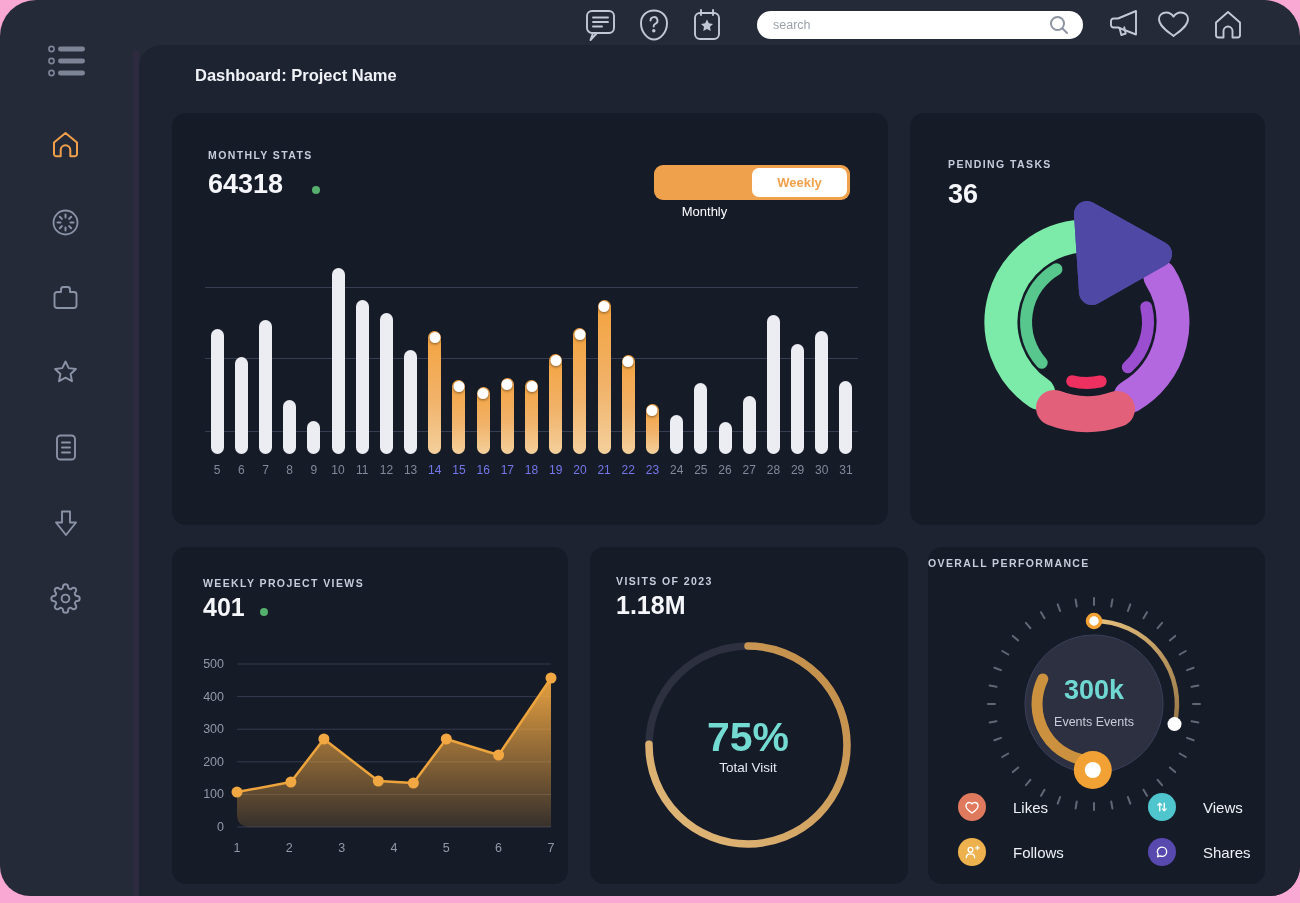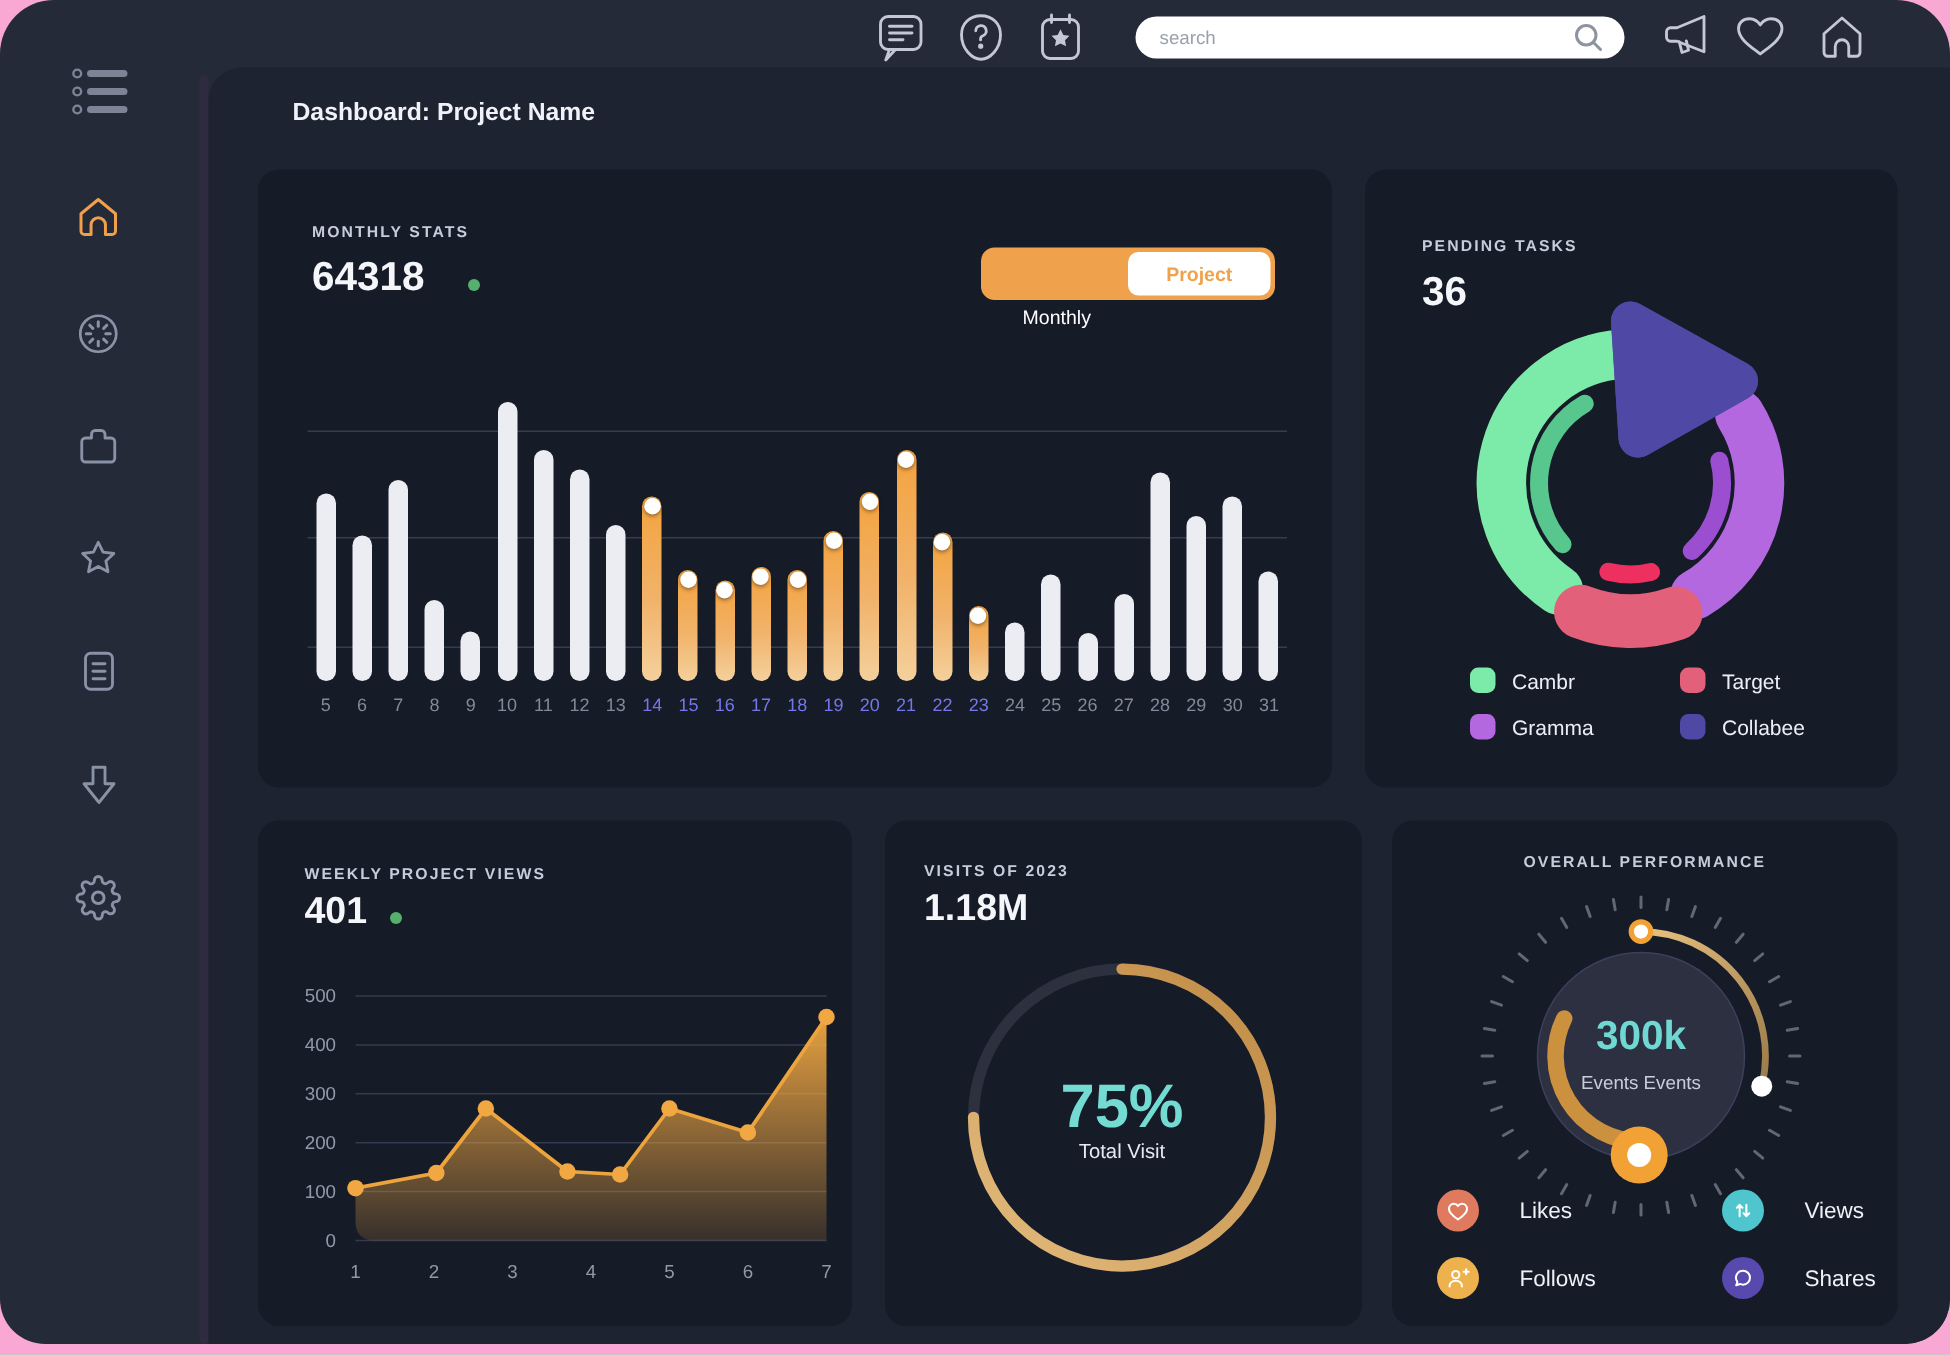--- a/index.html
+++ b/index.html
@@ -165,21 +165,21 @@
     <div id="content"></div>
 
     <div style="position:absolute;left:195px;top:66px;font-size:16.5px;font-weight:600;color:#f0f2f7;">Dashboard: Project Name</div>
 
     <div class="card" style="left:172px;top:113px;width:716px;height:412px;">
       <div class="card-title" style="position:absolute;left:36px;top:36px;">MONTHLY STATS</div>
       <div class="big-num" style="position:absolute;left:36px;top:56px;font-size:27px;">64318</div>
       <span class="green-dot" style="position:absolute;left:140px;top:73px;"></span>
       <div id="toggle">
         <div class="t-left">Monthly</div>
-        <div class="t-right">Project</div>
+        <div class="t-right">Weekly</div>
       </div>
       <div id="bar-area">
         <div id="bar-grid">
             <div class="gridline" style="top: 22.32px;"></div>
             <div class="gridline" style="top: 93px;"></div>
             <div class="gridline" style="top: 165.54px;"></div>
           </div>
         <div id="bar-slots">
             <div class="slot">
               <div class="bar" style="height: 124.62px;"></div>
@@ -319,38 +319,20 @@
       <div id="donut-holder" style="position:absolute;left:47px;top:79px;width:260px;height:260px;"><svg width="260" height="260" viewBox="0 0 260 260" fill="none">
             <path d="M 81.9 201.3 A 86 86 0 0 1 125.5 44.1" stroke="#7ceaa8" stroke-width="33" stroke-linecap="round"></path>
             <path d="M 84.7 170.8 A 61 61 0 0 1 99.5 77.2" stroke="#57c78d" stroke-width="12" stroke-linecap="round"></path>
             <path d="M 202.9 84.4 A 86 86 0 0 1 173.0 204.5" stroke="#b368e0" stroke-width="33" stroke-linecap="round"></path>
             <path d="M 189.2 115.2 A 61 61 0 0 1 170.8 175.3" stroke="#9b4fd0" stroke-width="12" stroke-linecap="round"></path>
             <path d="M 160.0 217.0 A 92 92 0 0 1 97.0 215.9" stroke="#e2607a" stroke-width="36" stroke-linecap="round"></path>
             <path d="M 143.7 189.4 A 61 61 0 0 1 115.2 189.2" stroke="#ee3060" stroke-width="12" stroke-linecap="round"></path>
             <path d="M130 22 L135 100 L202 62 Z" fill="#4f49a5" stroke="#4f49a5" stroke-width="26" stroke-linejoin="round"></path>
             <path d="M130 22 L135 100 L202 62 Z" fill="#4f49a5" stroke="#4f49a5" stroke-width="26" stroke-linejoin="round"></path>
           </svg></div>
-      <div class="donut-legend">
-        <div class="dl-item">
-            <span class="dl-swatch" style="background: rgb(124, 234, 168);"></span>
-            <span class="dl-label">Cambr</span>
-          </div>
-        <div class="dl-item">
-            <span class="dl-swatch" style="background: rgb(226, 96, 122);"></span>
-            <span class="dl-label">Target</span>
-          </div>
-        <div class="dl-item">
-            <span class="dl-swatch" style="background: rgb(179, 104, 224);"></span>
-            <span class="dl-label">Gramma</span>
-          </div>
-        <div class="dl-item">
-            <span class="dl-swatch" style="background: rgb(79, 73, 165);"></span>
-            <span class="dl-label">Collabee</span>
-          </div>
-      </div>
     </div>
 
     <div class="card" style="left:172px;top:547px;width:396px;height:337px;">
       <div class="card-title" style="position:absolute;left:31px;top:30px;">WEEKLY PROJECT VIEWS</div>
       <div class="big-num" style="position:absolute;left:31px;top:46px;font-size:25px;">401</div>
       <span class="green-dot" style="position:absolute;left:88px;top:61px;"></span>
       <div id="area-holder" style="position:absolute;left:0;top:100px;width:396px;height:230px;"><svg width="396" height="230" viewBox="0 0 396 230">
             <defs>
               <linearGradient id="aGrad" x1="0" y1="0" x2="0" y2="1">
                 <stop offset="0" stop-color="rgba(242,168,66,0.95)"></stop>
@@ -400,21 +382,21 @@
               </linearGradient>
             </defs>
             <circle cx="115" cy="115" r="99" fill="none" stroke="#2d303f" stroke-width="7.5"></circle>
             <circle cx="115" cy="115" r="99" fill="none" stroke="url(#rGrad)" stroke-width="7.5" stroke-linecap="round" stroke-dasharray="466.5 155.5" transform="rotate(-90 115 115)"></circle>
           </svg></div>
       <div style="position:absolute;left:43px;top:167px;width:230px;text-align:center;font-size:41px;font-weight:600;color:#74dbd3;">75%</div>
       <div style="position:absolute;left:43px;top:213px;width:230px;text-align:center;font-size:13.5px;color:#e6e9f2;">Total Visit</div>
     </div>
 
     <div class="card" style="left:928px;top:547px;width:337px;height:337px;">
-      <div class="card-title" style="position:absolute;left:0;top:22px;width:100%;text-align:center;">OVERALL PERFORMANCE</div>
+      <div class="card-title" style="position:absolute;left:0;top:10px;width:100%;text-align:left;">OVERALL PERFORMANCE</div>
       <div id="gauge-holder" style="position:absolute;left:46px;top:37px;width:240px;height:240px;"><svg width="240" height="240" viewBox="0 0 240 240" fill="none">
             <defs>
               <linearGradient id="gGrad" x1="0" y1="0" x2="1" y2="1">
                 <stop offset="0" stop-color="#e9c27f"></stop>
                 <stop offset="1" stop-color="#9a7a49"></stop>
               </linearGradient>
             </defs>
             <line x1="120.0" y1="21.0" x2="120.0" y2="14.0" stroke="rgba(205,210,225,.42)" stroke-width="2" stroke-linecap="round"></line>
             <line x1="137.2" y1="22.5" x2="138.4" y2="15.6" stroke="rgba(205,210,225,.42)" stroke-width="2" stroke-linecap="round"></line>
             <line x1="153.9" y1="27.0" x2="156.3" y2="20.4" stroke="rgba(205,210,225,.42)" stroke-width="2" stroke-linecap="round"></line>

